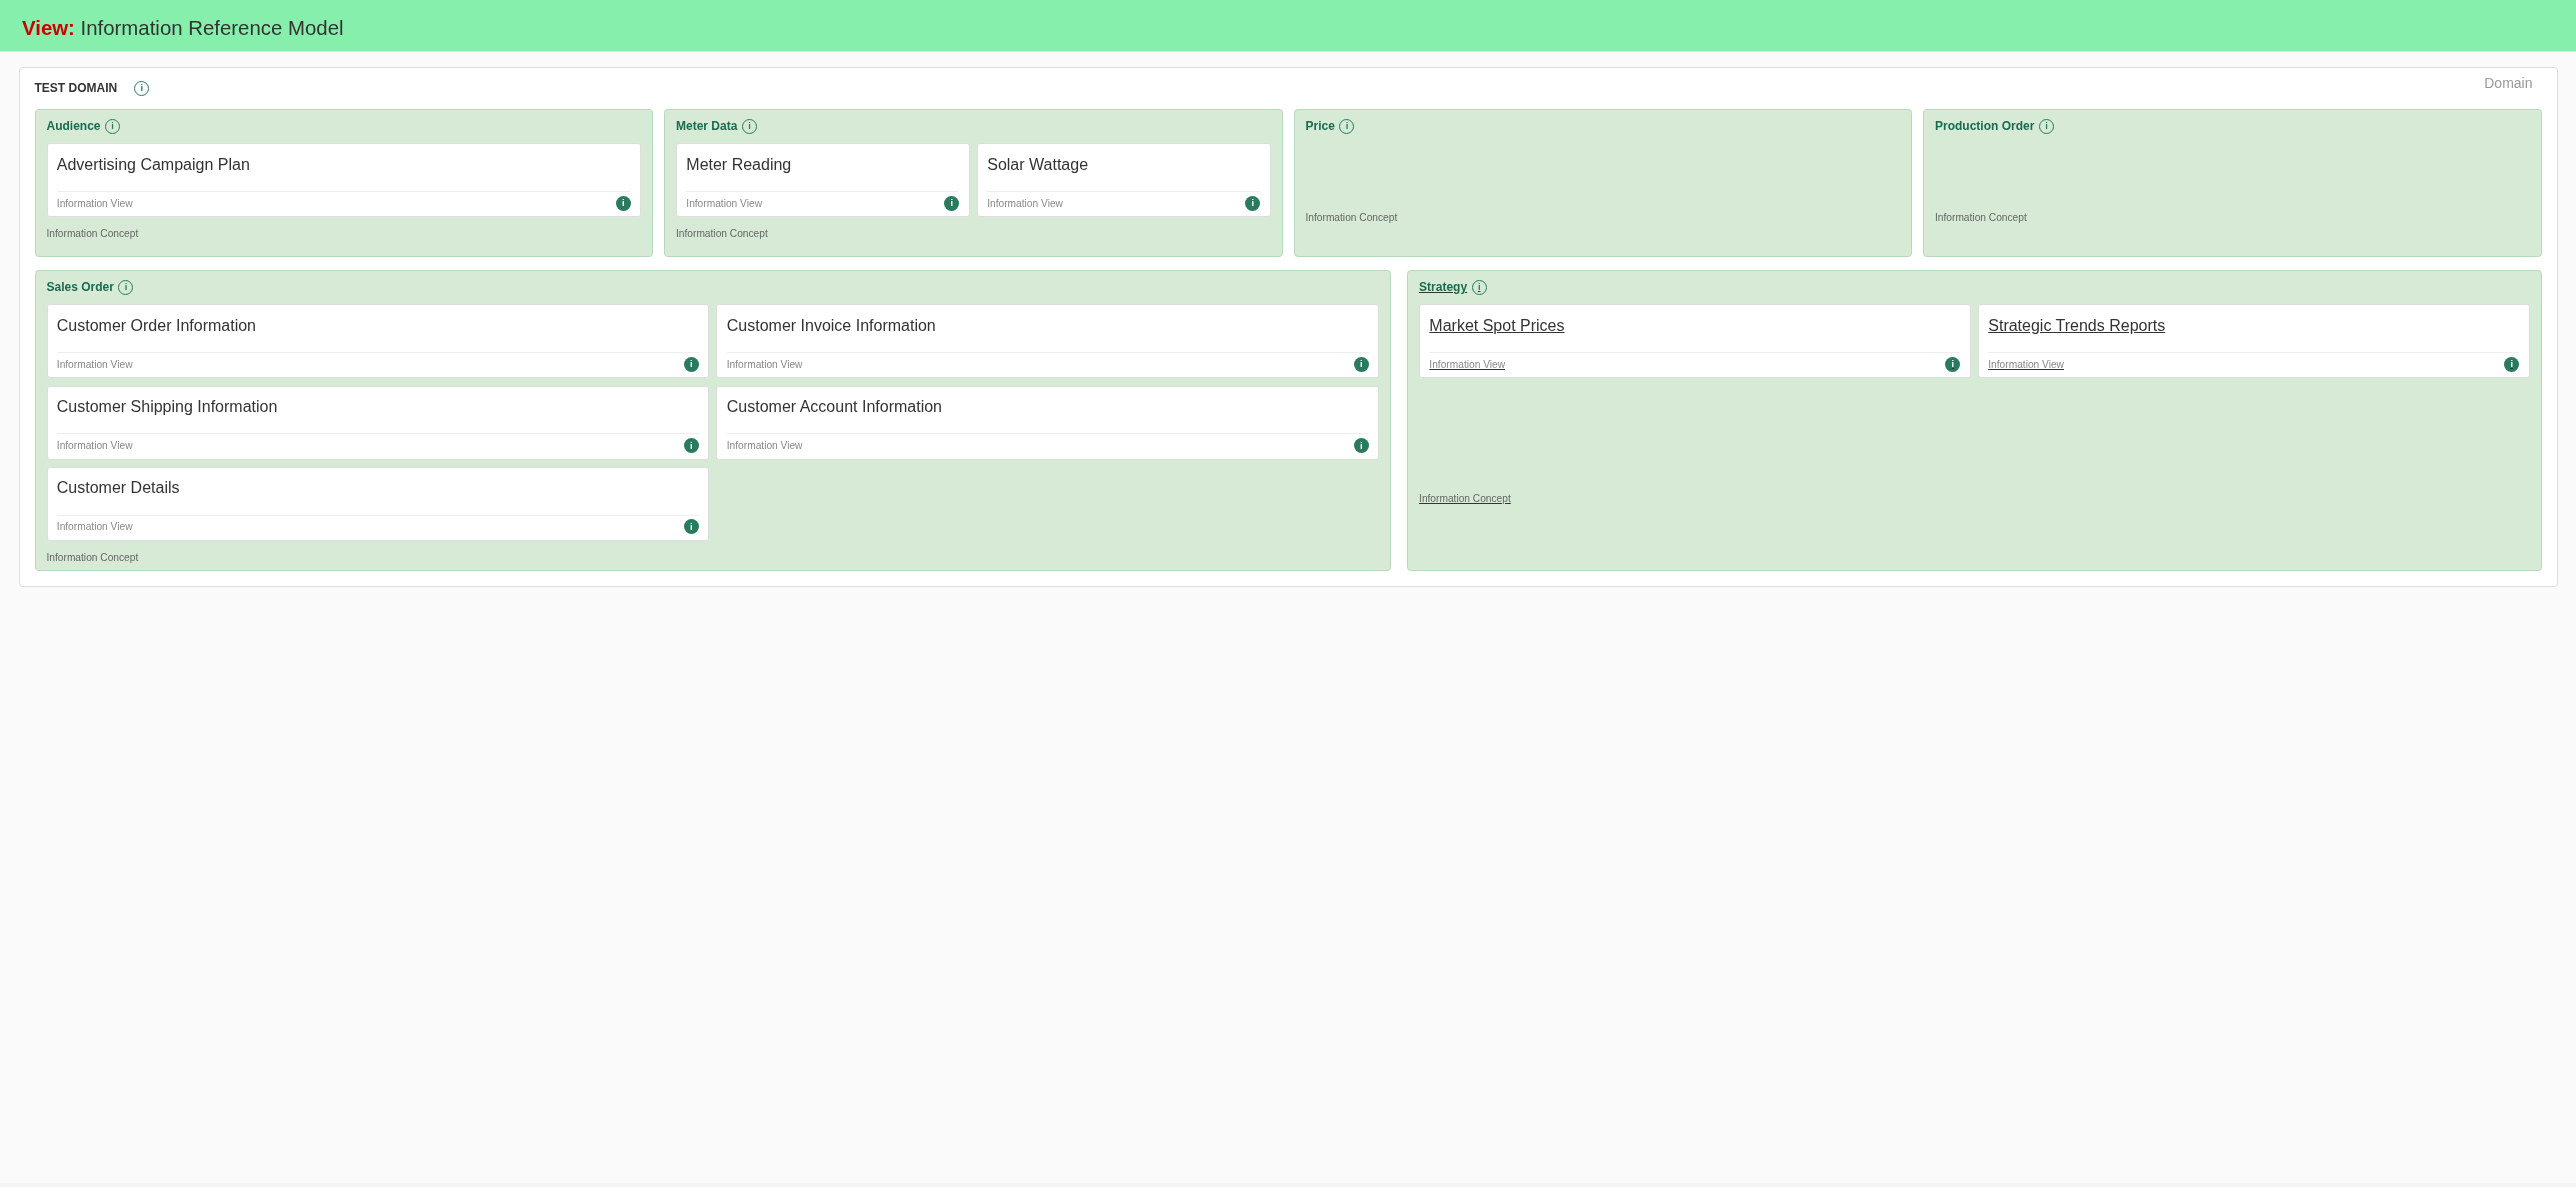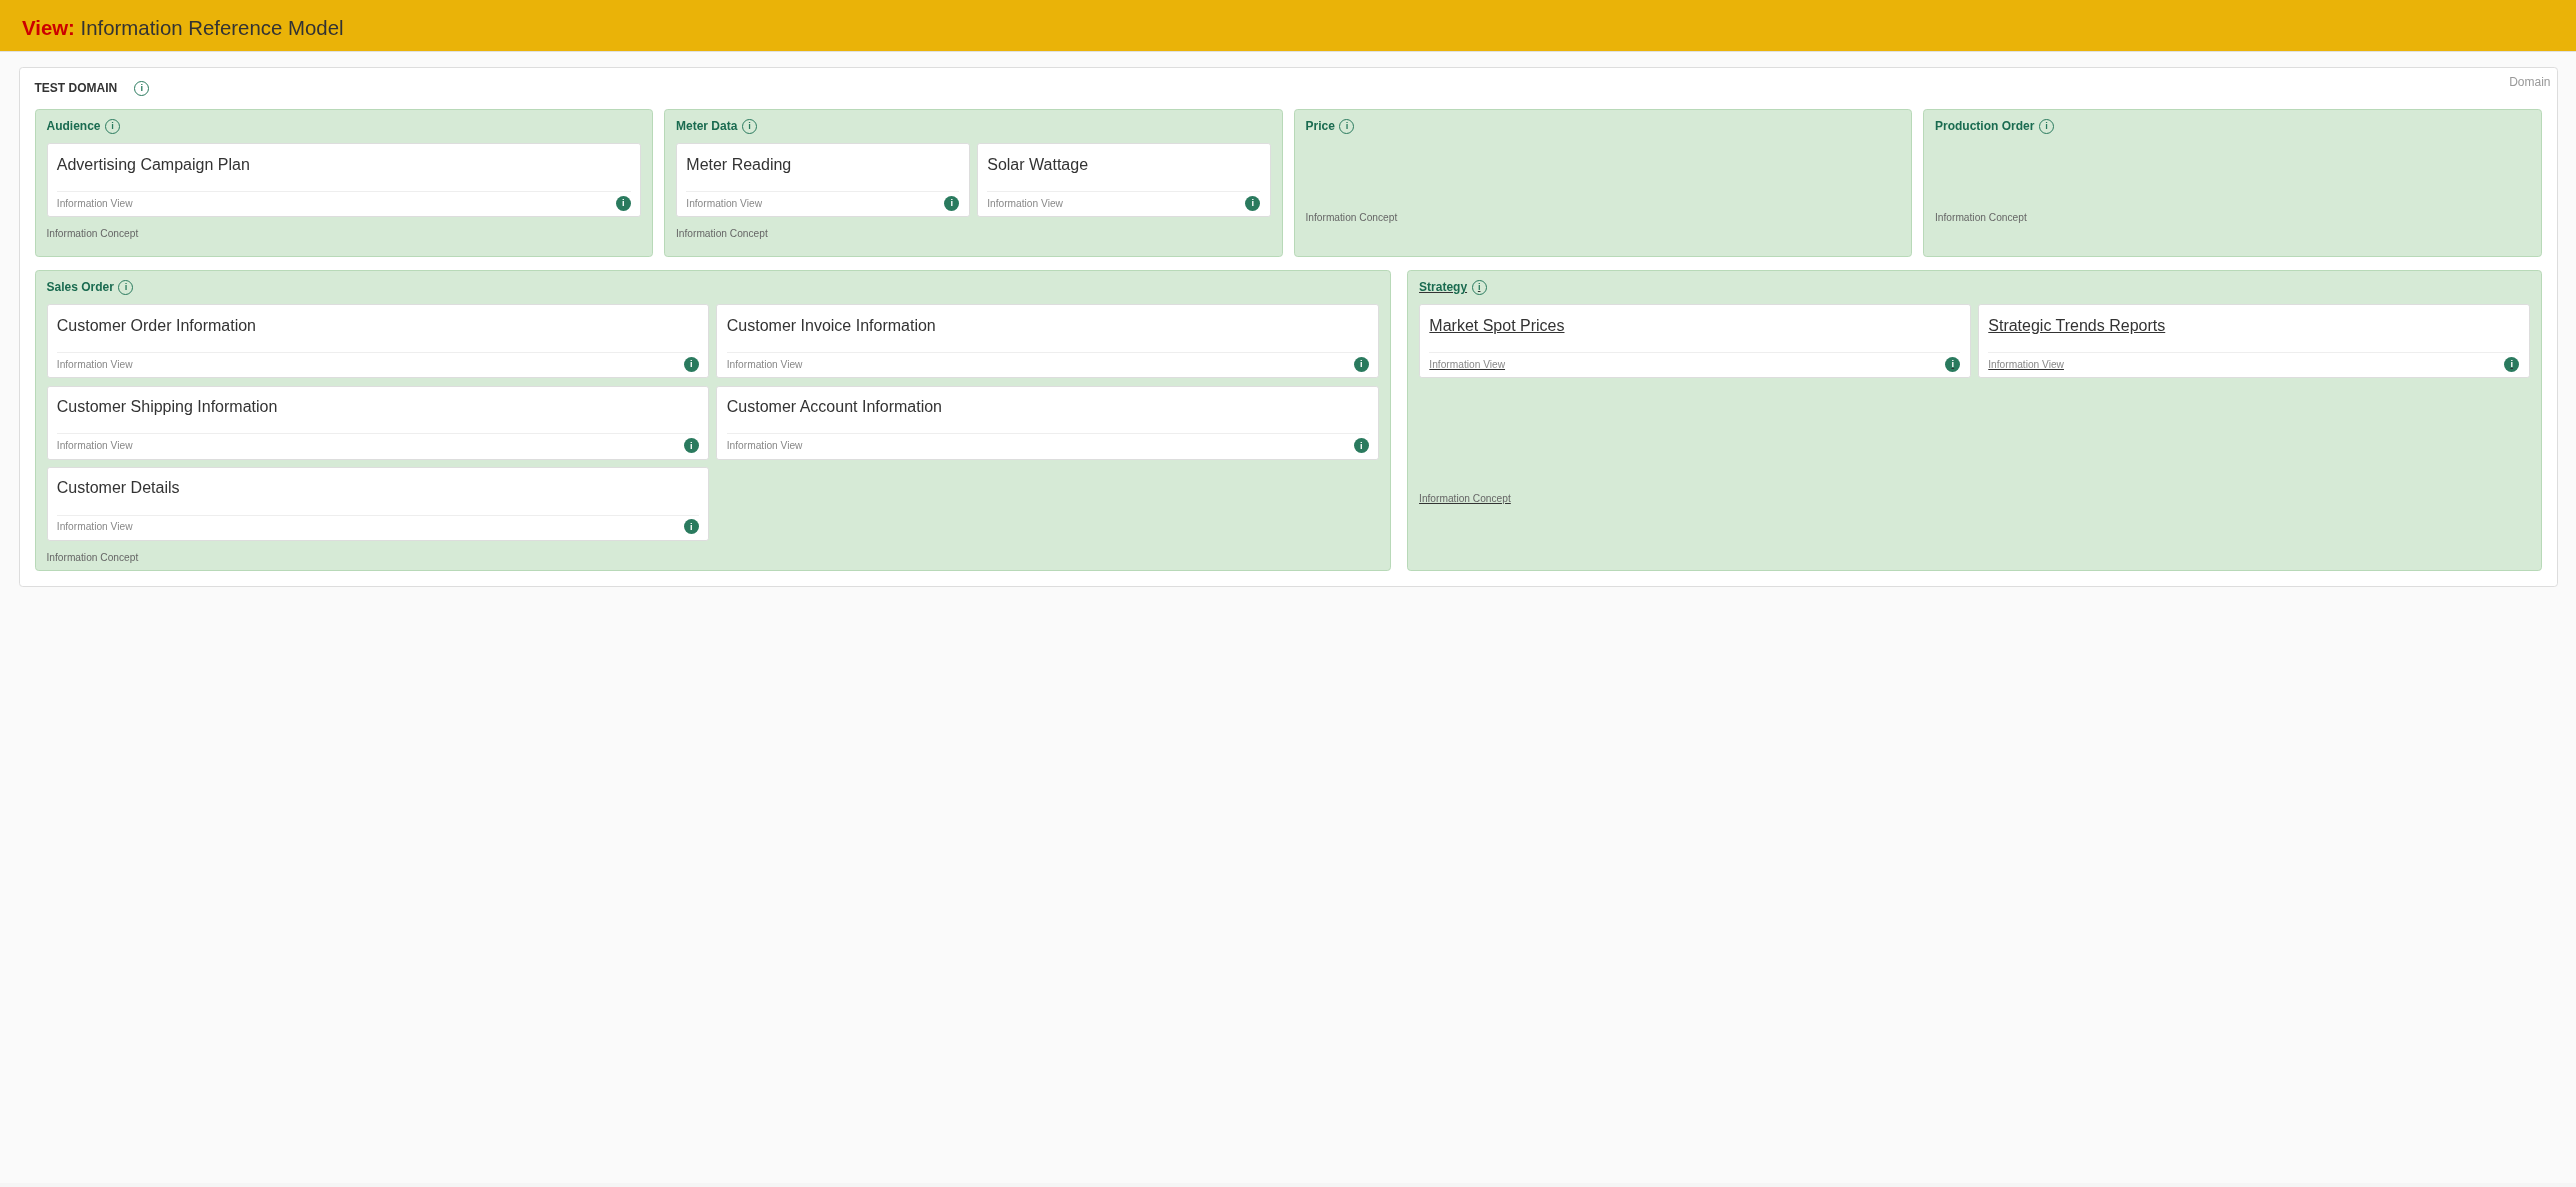--- a/index.html
+++ b/index.html
@@ -4,21 +4,21 @@
   <style>
     * { box-sizing: border-box; margin: 0; padding: 0; }
     body {
       font-family: -apple-system, BlinkMacSystemFont, 'Segoe UI', Arial, sans-serif;
       background: #f5f5f5;
       color: #333;
       font-size: 12px;
     }
     .page-header {
       padding: 16.7px 22px 11px 22px;
-      background: #eab308;
+      background: #86efac;
       border-bottom: 0.9px solid #e0e0e0;
     }
     .page-title {
       font-size: 20.4px;
       font-weight: 400;
       color: #333;
     }
     .page-title .view-label {
       color: #cc0000;
       font-weight: 700;
@@ -31,22 +31,22 @@
     .domain-container {
       background: #fff;
       border: 0.9px solid #ddd;
       border-radius: 3.7px;
       padding: 13px 15px 15px 15px;
       position: relative;
     }
     .domain-label-top-right {
       position: absolute;
       top: 7.4px;
-      right: 6px;
-      font-size: 12px;
+      right: 24px;
+      font-size: 14px;
       color: #999;
     }
     .domain-title {
       font-size: 12px;
       font-weight: 700;
       color: #333;
       margin-bottom: 13px;
       display: flex;
       align-items: center;
       gap: 17px;

